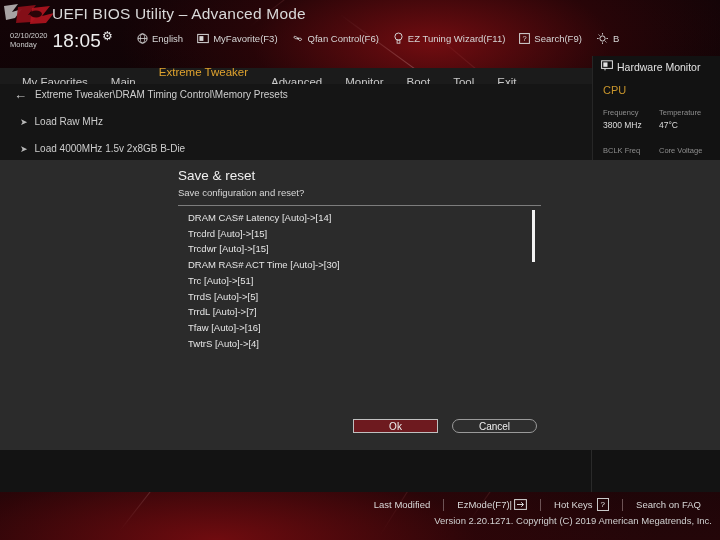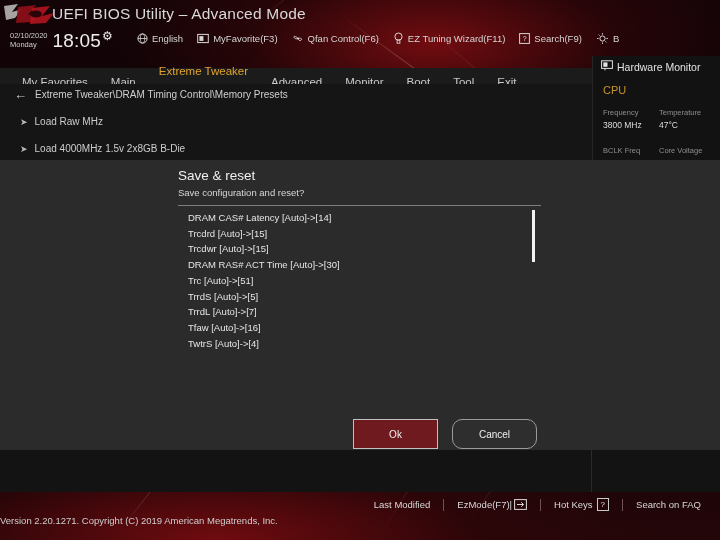--- a/index.html
+++ b/index.html
@@ -33,21 +33,21 @@
   .gear { margin-left:1px; font-size:12px; color:#eaeaea; line-height:12px; position:relative; top:-4px; }
   .hitem { display:flex; align-items:center; font-size:9.5px; color:#d6d6d6; margin-right:14px; white-space:nowrap; }
   .hitem .gi { margin-right:4px; display:inline-flex; align-items:center; }
   .hitems { position:absolute; left:137px; top:32px; display:flex; align-items:center; }
 
   
   .tabbar { position:absolute; left:0; top:56px; width:592px; height:28px; background:#1b1b1b; display:flex; align-items:center;margin-top:12px; }
   .tabbar::after { content:""; position:absolute; left:0; bottom:0; width:100%; height:1px; background:#2c2c2c; }
   .tab { font-size:11.5px; color:#c9c9c9; padding:0 0 1px 0; margin-right:23px; white-space:nowrap; }
   .tab:first-child { margin-left:22px; }
-  .tab.active { color:#e0a32e; border-bottom:6px solid #0c4a6e; padding-bottom:17px; }
+  .tab.active { color:#e0a32e; border-bottom:3px solid #0c4a6e; padding-bottom:17px; }
 
   
   .content { position:absolute; left:0; top:84px; width:592px; height:372px; background:#151515; }
   .breadcrumb { position:absolute; left:14px; top:5px; display:flex; align-items:center; font-size:10px; color:#cfcfcf; }
   .back-arrow { margin-right:8px; font-size:13px; color:#cfcfcf; line-height:10px; }
   .menu-row { position:absolute; left:20px; display:flex; align-items:center; font-size:10px; color:#cdcdcd; }
   .menu-row .ch { color:#b9b9b9; margin-right:7px; font-size:9px; }
   .row1 { top:32px; } .row2 { top:59px; }
 
   
@@ -65,34 +65,34 @@
   
   .modal { position:absolute; left:0; top:160px; width:720px; height:290px; background:#2b2b2b; }
   .m-title { position:absolute; left:178px; top:8px; font-size:13.5px; color:#f0f0f0; }
   .m-sub { position:absolute; left:178px; top:27px; font-size:9.5px; color:#d8d8d8; }
   .m-div { position:absolute; left:178px; top:45px; width:363px; height:1px; background:#7d7d7d; }
   .m-list { position:absolute; left:188px; top:50px; width:330px; }
   .m-list li { list-style:none; font-size:9.5px; color:#e6e6e6; line-height:15.7px; white-space:nowrap; }
   .m-scrollbar { position:absolute; left:532px; top:50px; width:3px; height:160px; }
   .m-thumb { position:absolute; left:0; top:0; width:3px; height:52px; background:#f2f2f2; }
   .m-btns { position:absolute; left:353px; top:259px; display:flex; }
-  .mbtn { width:85px; height:30px; display:flex; align-items:center; justify-content:center; font-size:10px; color:#efefef; border:1px solid #9a9a9a; }
+  .mbtn { width:85px; height:14px; display:flex; align-items:center; justify-content:center; font-size:10px; color:#efefef; border:1px solid #9a9a9a; }
   .mbtn.ok { background:#6e1a1f; border-color:#c0c0c0; margin-right:14px; }
   .mbtn.cancel { background:#2e2e2e;border-radius:10px; }
 
   
   .darkband { position:absolute; left:0; top:450px; width:720px; height:42px; background:#131313; }
   .darkband .split { position:absolute; left:591px; top:0; width:1px; height:42px; background:#2a2a2a; }
 
   
   .footer { position:absolute; left:0; top:492px; width:720px; height:48px; overflow:hidden; }
   .fbar { position:absolute; right:6px; top:6px; display:flex; align-items:center; }
   .fitem { font-size:9.5px; color:#d9d9d9; display:flex; align-items:center; white-space:nowrap; padding:0 13px; }
   .fsep { width:1px; height:12px; background:#6d5355; }
-  .version { position:absolute; left:0; top:23px; width:712px; text-align:left; font-size:9.5px; color:#cfcfcf; }
+  .version { position:absolute; left:0; top:23px; width:712px; text-align:right; font-size:9.5px; color:#cfcfcf; }
   .keybox { border:1px solid #c9c9c9; font-size:8px; line-height:9px; padding:1px 3px; margin-left:4px; color:#e4e4e4; }
   .ezarrow { margin-left:2px; display:inline-flex; }
 </style>
 </head>
 <body>
 
 <div id="app">
 
   <div class="streak" style="left:340px;top:14px;width:210px;transform:rotate(36deg);"></div>
   <div class="streak dim" style="left:430px;top:30px;width:160px;transform:rotate(40deg);"></div>

